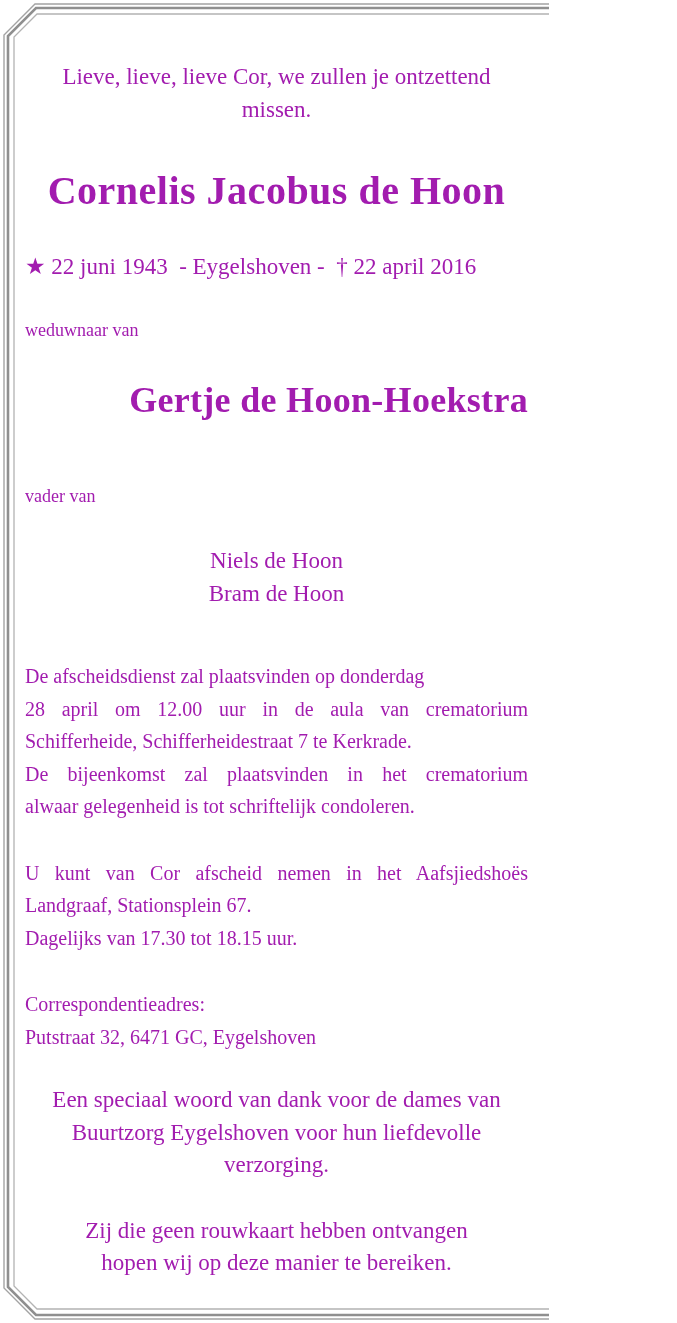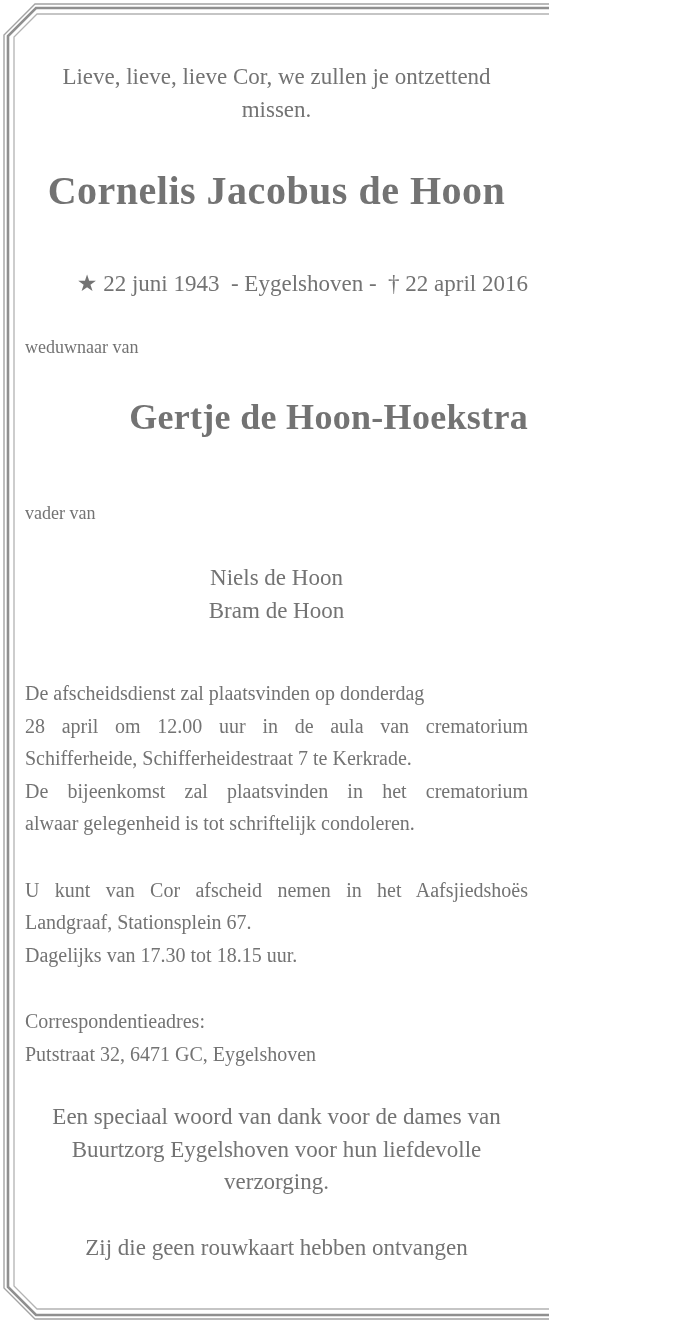--- a/index.html
+++ b/index.html
@@ -3,21 +3,21 @@
 <meta charset="utf-8">
 <style>
   html, body { margin: 0; padding: 0; background: #ffffff; }
   .page {
     position: relative;
     width: 549px;
     height: 1323px;
     background: #ffffff;
     overflow: hidden;
     font-family: "Liberation Serif", "DejaVu Serif", serif;
-    color: #737373;
+    color: #a21caf;
   }
   svg.overlay {
     position: absolute;
     left: 0; top: 0;
     width: 677px; height: 1323px;
     pointer-events: none;
   }
   .content {
     position: absolute;
     left: 25px; right: 21px; top: 0; bottom: 0;
@@ -30,22 +30,22 @@
   }
   .name-main {
     margin: 41px 0 0 0;
     text-align: center;
     font-size: 40px;
     line-height: 48px;
     font-weight: bold;
     letter-spacing: 0.5px;
   }
   .dates {
-    margin-top: 52px;
-    text-align: right;
+    margin-top: 35px;
+    text-align: left;
     font-size: 23px;
     line-height: 33px;
     white-space: pre;
   }
   .rel {
     margin-top: 31px;
     text-align: left;
     font-size: 18px;
     line-height: 33px;
   }
@@ -155,16 +155,17 @@
       <div class="ln">Putstraat 32, 6471 GC, Eygelshoven</div>
     </div>
 
     <div class="centerblock thanks">
       <div class="ln">Een speciaal woord van dank voor de dames van</div>
       <div class="ln">Buurtzorg Eygelshoven voor hun liefdevolle verzorging.</div>
     </div>
 
     <div class="centerblock closing">
       <div class="ln">Zij die geen rouwkaart hebben ontvangen</div>
+      <div class="ln">hopen wij op deze manier te bereiken.</div>
     </div>
 
   </div>
 </div>
 
 </body></html>

